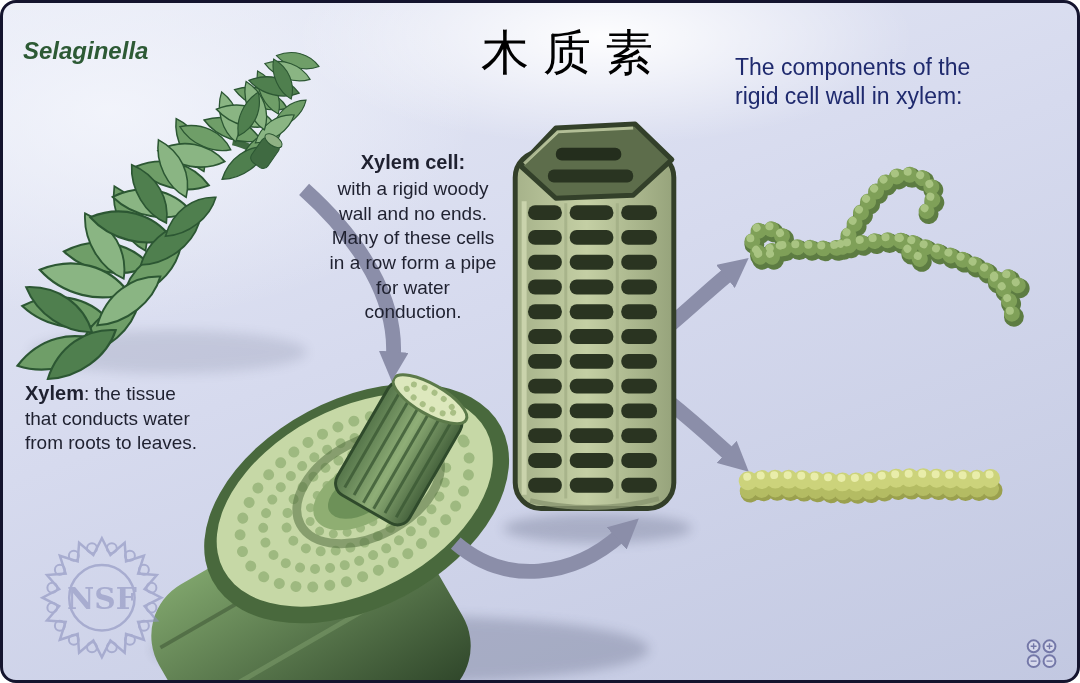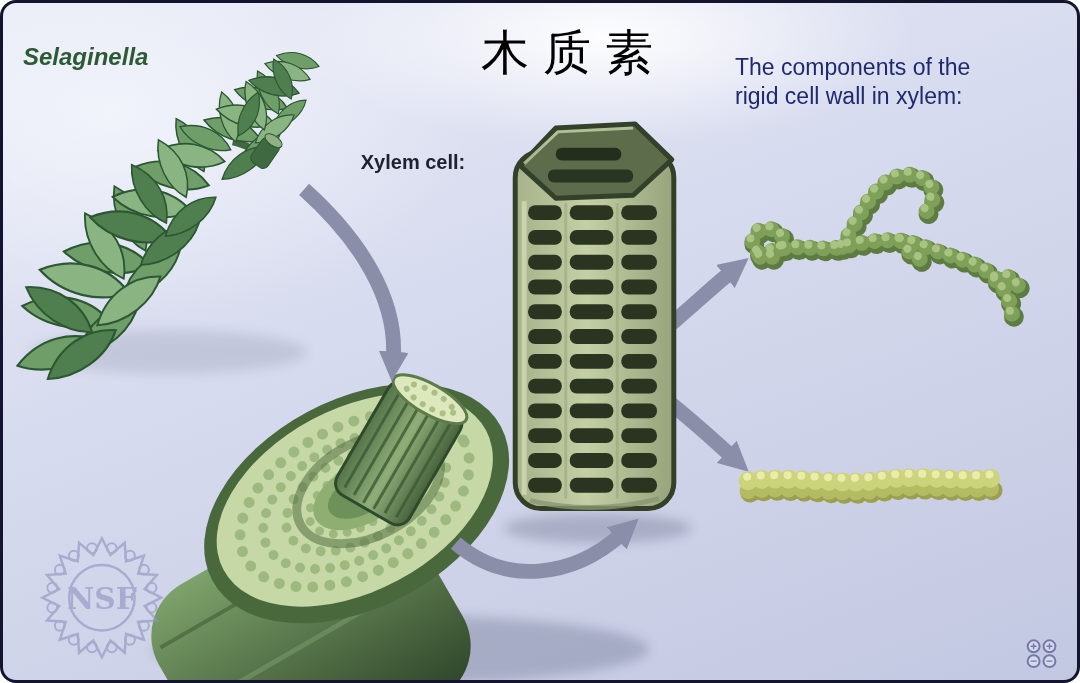--- a/index.html
+++ b/index.html
@@ -8,21 +8,21 @@
     position:relative; width:1080px; height:683px; overflow:hidden;
     border:3px solid #14142e; border-radius:16px;
     background:
       radial-gradient(ellipse 430px 150px at 56% 5%, rgba(255,255,255,.95), rgba(255,255,255,0) 72%),
       radial-gradient(ellipse 520px 300px at 10% 16%, rgba(244,246,252,.85), rgba(255,255,255,0) 70%),
       linear-gradient(160deg,#e7eaf6 0%, #d6daee 45%, #c2c8e1 100%);
   }
   .art{ position:absolute; inset:0; width:100%; height:100%; }
   .txt{ position:absolute; color:#1f2130; line-height:1.3; font-size:19px; }
   .term{ font-weight:bold; font-size:20px; }
-  .selaginella{ left:20px; top:38px; font-size:24px; font-style:italic; font-weight:bold; color:#2d5a35; }
+  .selaginella{ left:20px; top:32px; font-size:24px; font-style:italic; font-weight:bold; color:#2d5a35; }
   .cn-title{ position:absolute; left:478px; top:18px; font-family:"DejaVu Serif", serif;
              font-size:48px; letter-spacing:14px; color:#000; }
   .components{ left:732px; top:50px; width:272px; font-size:23px; color:#1f2a6e; line-height:1.28; }
   .xylem-cell-block{ position:absolute; left:325px; top:146px; width:170px; text-align:center; }
   .xylem-cell-block .term{ margin-bottom:2px; }
   .xylem-block{ left:22px; top:377px; width:176px; }
   .lignin-block{ left:732px; top:352px; width:326px; }
   .cellulose-block{ left:732px; top:537px; width:306px; }
 </style>
 </head>
@@ -246,18 +246,22 @@
   </svg>
 
   <div class="txt selaginella">Selaginella</div>
 
   <div class="cn-title">木质素</div>
 
   <div class="txt components">The components of the rigid cell wall in xylem:</div>
 
   <div class="txt xylem-cell-block">
     <div class="term">Xylem cell:</div>
+    <div>with a rigid woody wall and no ends. Many of these cells in a row form a pipe for water conduction.</div>
   </div>
 
+  <div class="txt xylem-block">
+    <span class="term">Xylem</span><span>: the tissue that conducts water from roots to leaves.</span>
+  </div>
 
 
 
 </div>
 
 </body></html>

